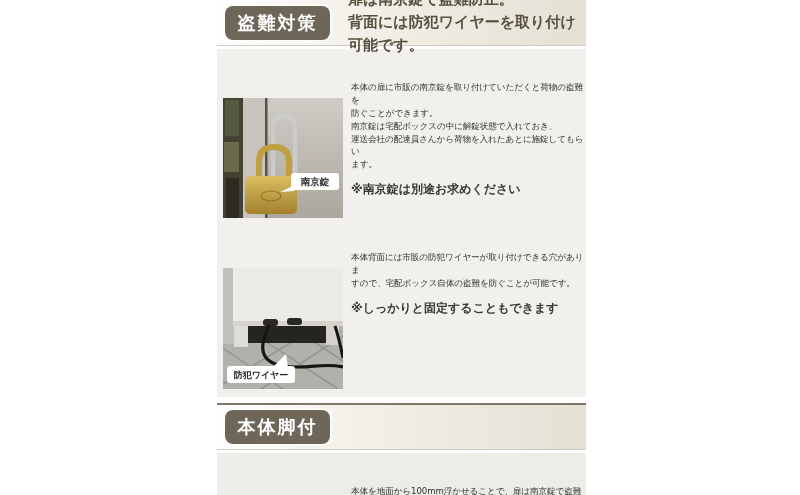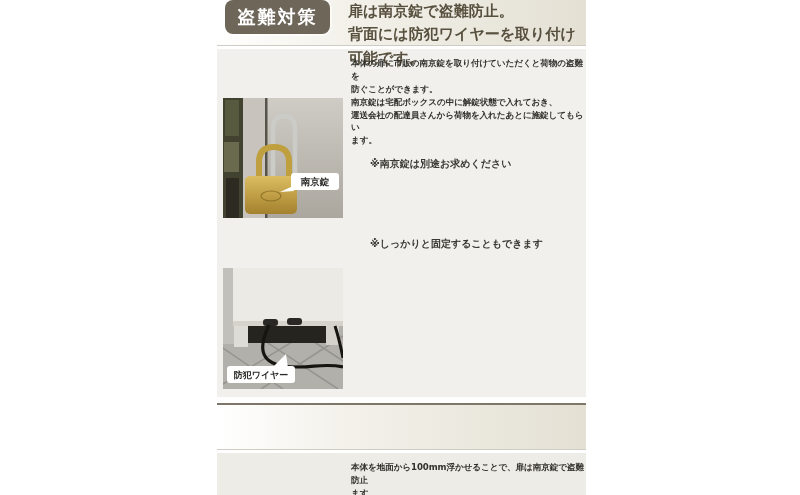--- a/index.html
+++ b/index.html
@@ -8,21 +8,21 @@
     position:relative; width:800px; height:495px;
     background:#ffffff; overflow:hidden;
   }
   .content {
     position:absolute; left:217px; top:0; width:369px; height:495px;
   }
   
   .banner {
     height:46px;
     background:linear-gradient(90deg,#ffffff 0%,#f3f1ea 35%,#e4e0d4 100%);
-    display:flex; 
+    display:flex; align-items:center;
     border-bottom:1px solid #cfccc3;
   }
   .banner.second { border-top:2px solid #7d7669; height:47px; }
   .badge {
     margin-left:8px; width:105px; height:34px; flex-shrink:0;
     background:#6e6759; border-radius:8px;
     box-shadow:0 0 0 2px rgba(255,255,255,.55);
     color:#ffffff; font-size:18px; font-weight:bold; letter-spacing:2px;
     display:flex; align-items:center; justify-content:center;
   }
@@ -37,26 +37,26 @@
   .section-body.second { background:#edece6; height:140px; }
   .row { display:flex; margin-bottom:6px; }
   .photo {
     width:120px; flex-shrink:0; position:relative; line-height:0;margin-top:44px;
   }
   .photo svg { display:block; }
   .text-col {
     margin-left:8px; padding-top:3px; width:236px;
   }
   .body-text {
-    font-size:8.6px; font-weight:700; color:#33312c;
-    line-height:1.5; white-space:pre-line; letter-spacing:-0.1px;
+    font-size:8.6px; font-weight:400; color:#33312c;
+    line-height:1.5; white-space:pre-line; letter-spacing:-0.1px;margin-top:24px;
   }
   .note-text {
-    margin-top:10px; font-size:10px; font-weight:600;
-    color:#3a3832; white-space:pre-line;margin-left:19px;
+    margin-top:10px; font-size:12px; font-weight:600;
+    color:#3a3832; white-space:pre-line;
   }
   .mid-gap { height:6px; background:#ffffff; }
 </style>
 </head>
 <body>
 
 <div class="page">
   <div class="content">
 
     <div class="banner">
@@ -126,28 +126,31 @@
             <rect x="40" y="51" width="15" height="7" rx="3" fill="#2a2824"></rect>
             <rect x="64" y="50" width="15" height="7" rx="3" fill="#2a2824"></rect>
             <path d="M46 57 C36 78 36 94 60 98 C86 102 98 94 120 99" stroke="#17150f" stroke-width="3.2" fill="none"></path>
             <path d="M112 58 C116 70 118 80 120 90" stroke="#17150f" stroke-width="3" fill="none"></path>
             <polygon points="50,99 63,86 65,100" fill="#ffffff"></polygon>
             <rect x="4" y="98" width="68" height="17" rx="3" fill="#ffffff"></rect>
             <text x="38" y="110" font-size="9" font-weight="bold" fill="#2a2a28" text-anchor="middle">防犯ワイヤー</text>
           </svg>
         </div>
         <div class="text-col">
+          <div class="body-text">本体背面には市販の防犯ワイヤーが取り付けできる穴がありま
+すので、宅配ボックス自体の盗難を防ぐことが可能です。</div>
           <div class="note-text">※しっかりと固定することもできます</div>
         </div>
       </div>
     </div>
 
     <div class="mid-gap"></div>
 
     <div class="banner second">
+      <div class="badge">本体脚付</div>
     </div>
 
     <div class="section-body second">
       <div class="row">
         <div class="photo">
           <svg width="120" height="124" viewBox="0 0 120 124">
             <defs>
               <linearGradient id="boxG" x1="0" y1="0" x2="0" y2="1">
                 <stop offset="0" stop-color="#d8d7d3"></stop>
                   <stop offset="1" stop-color="#c2c1bd"></stop>

